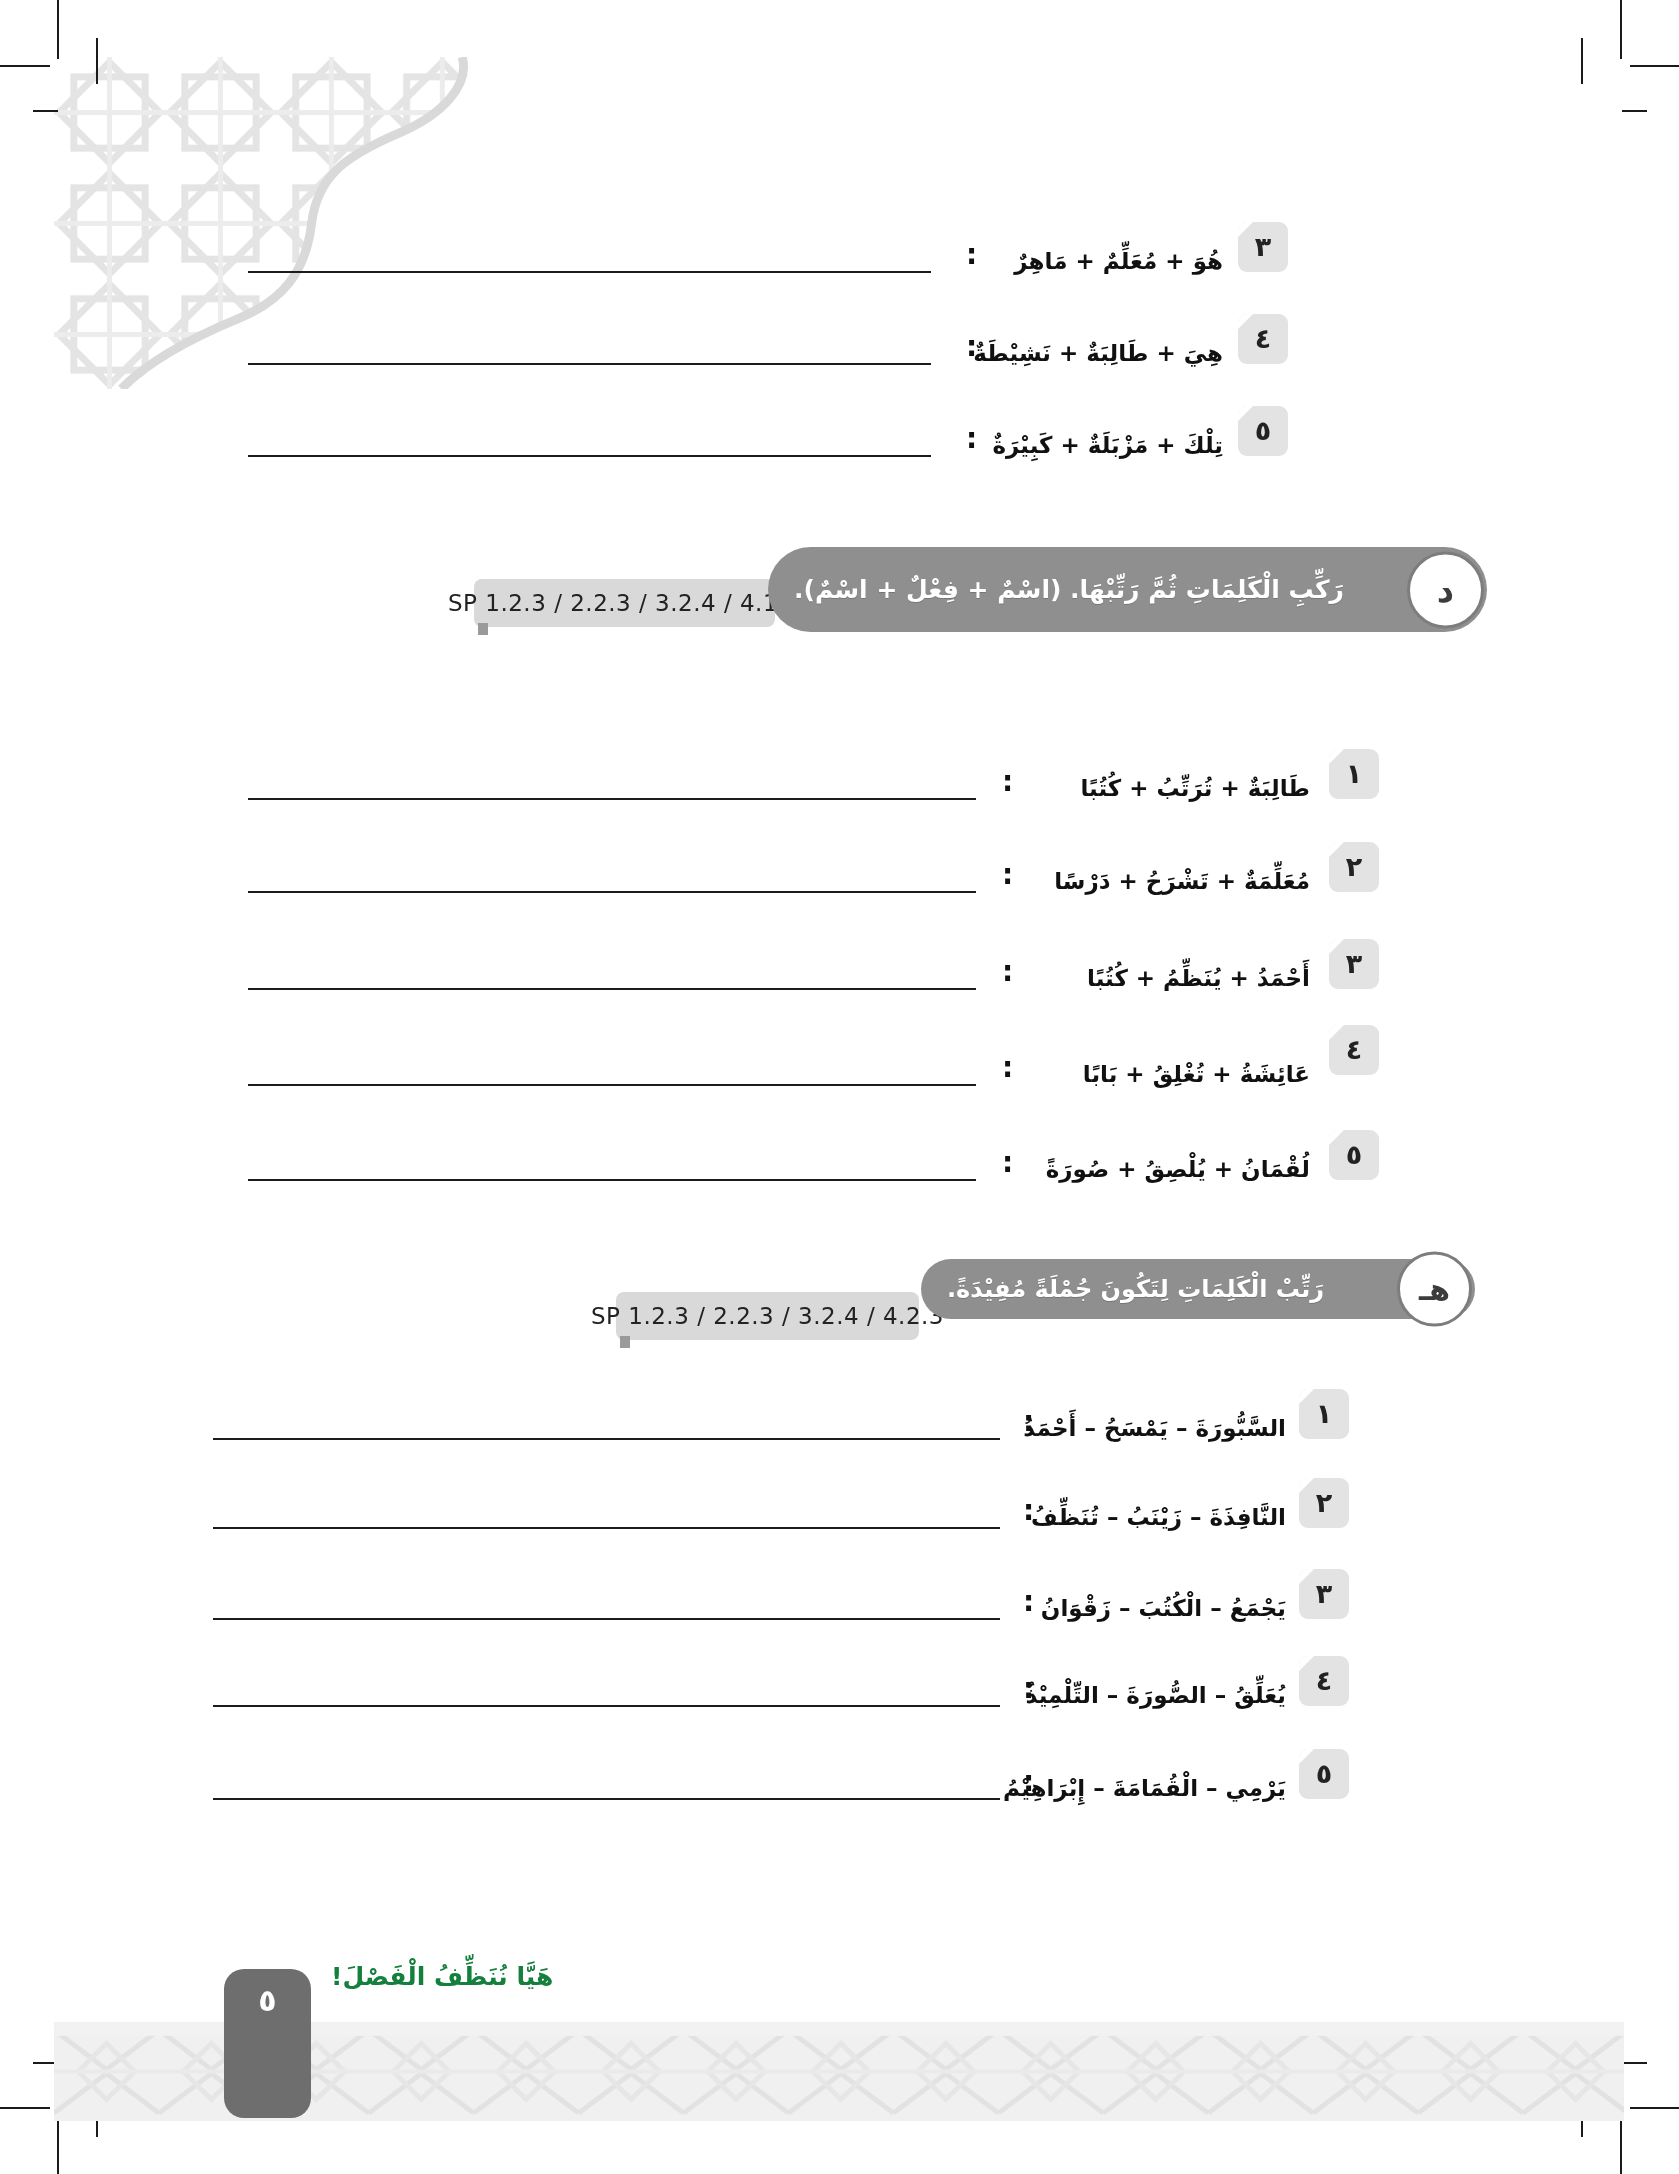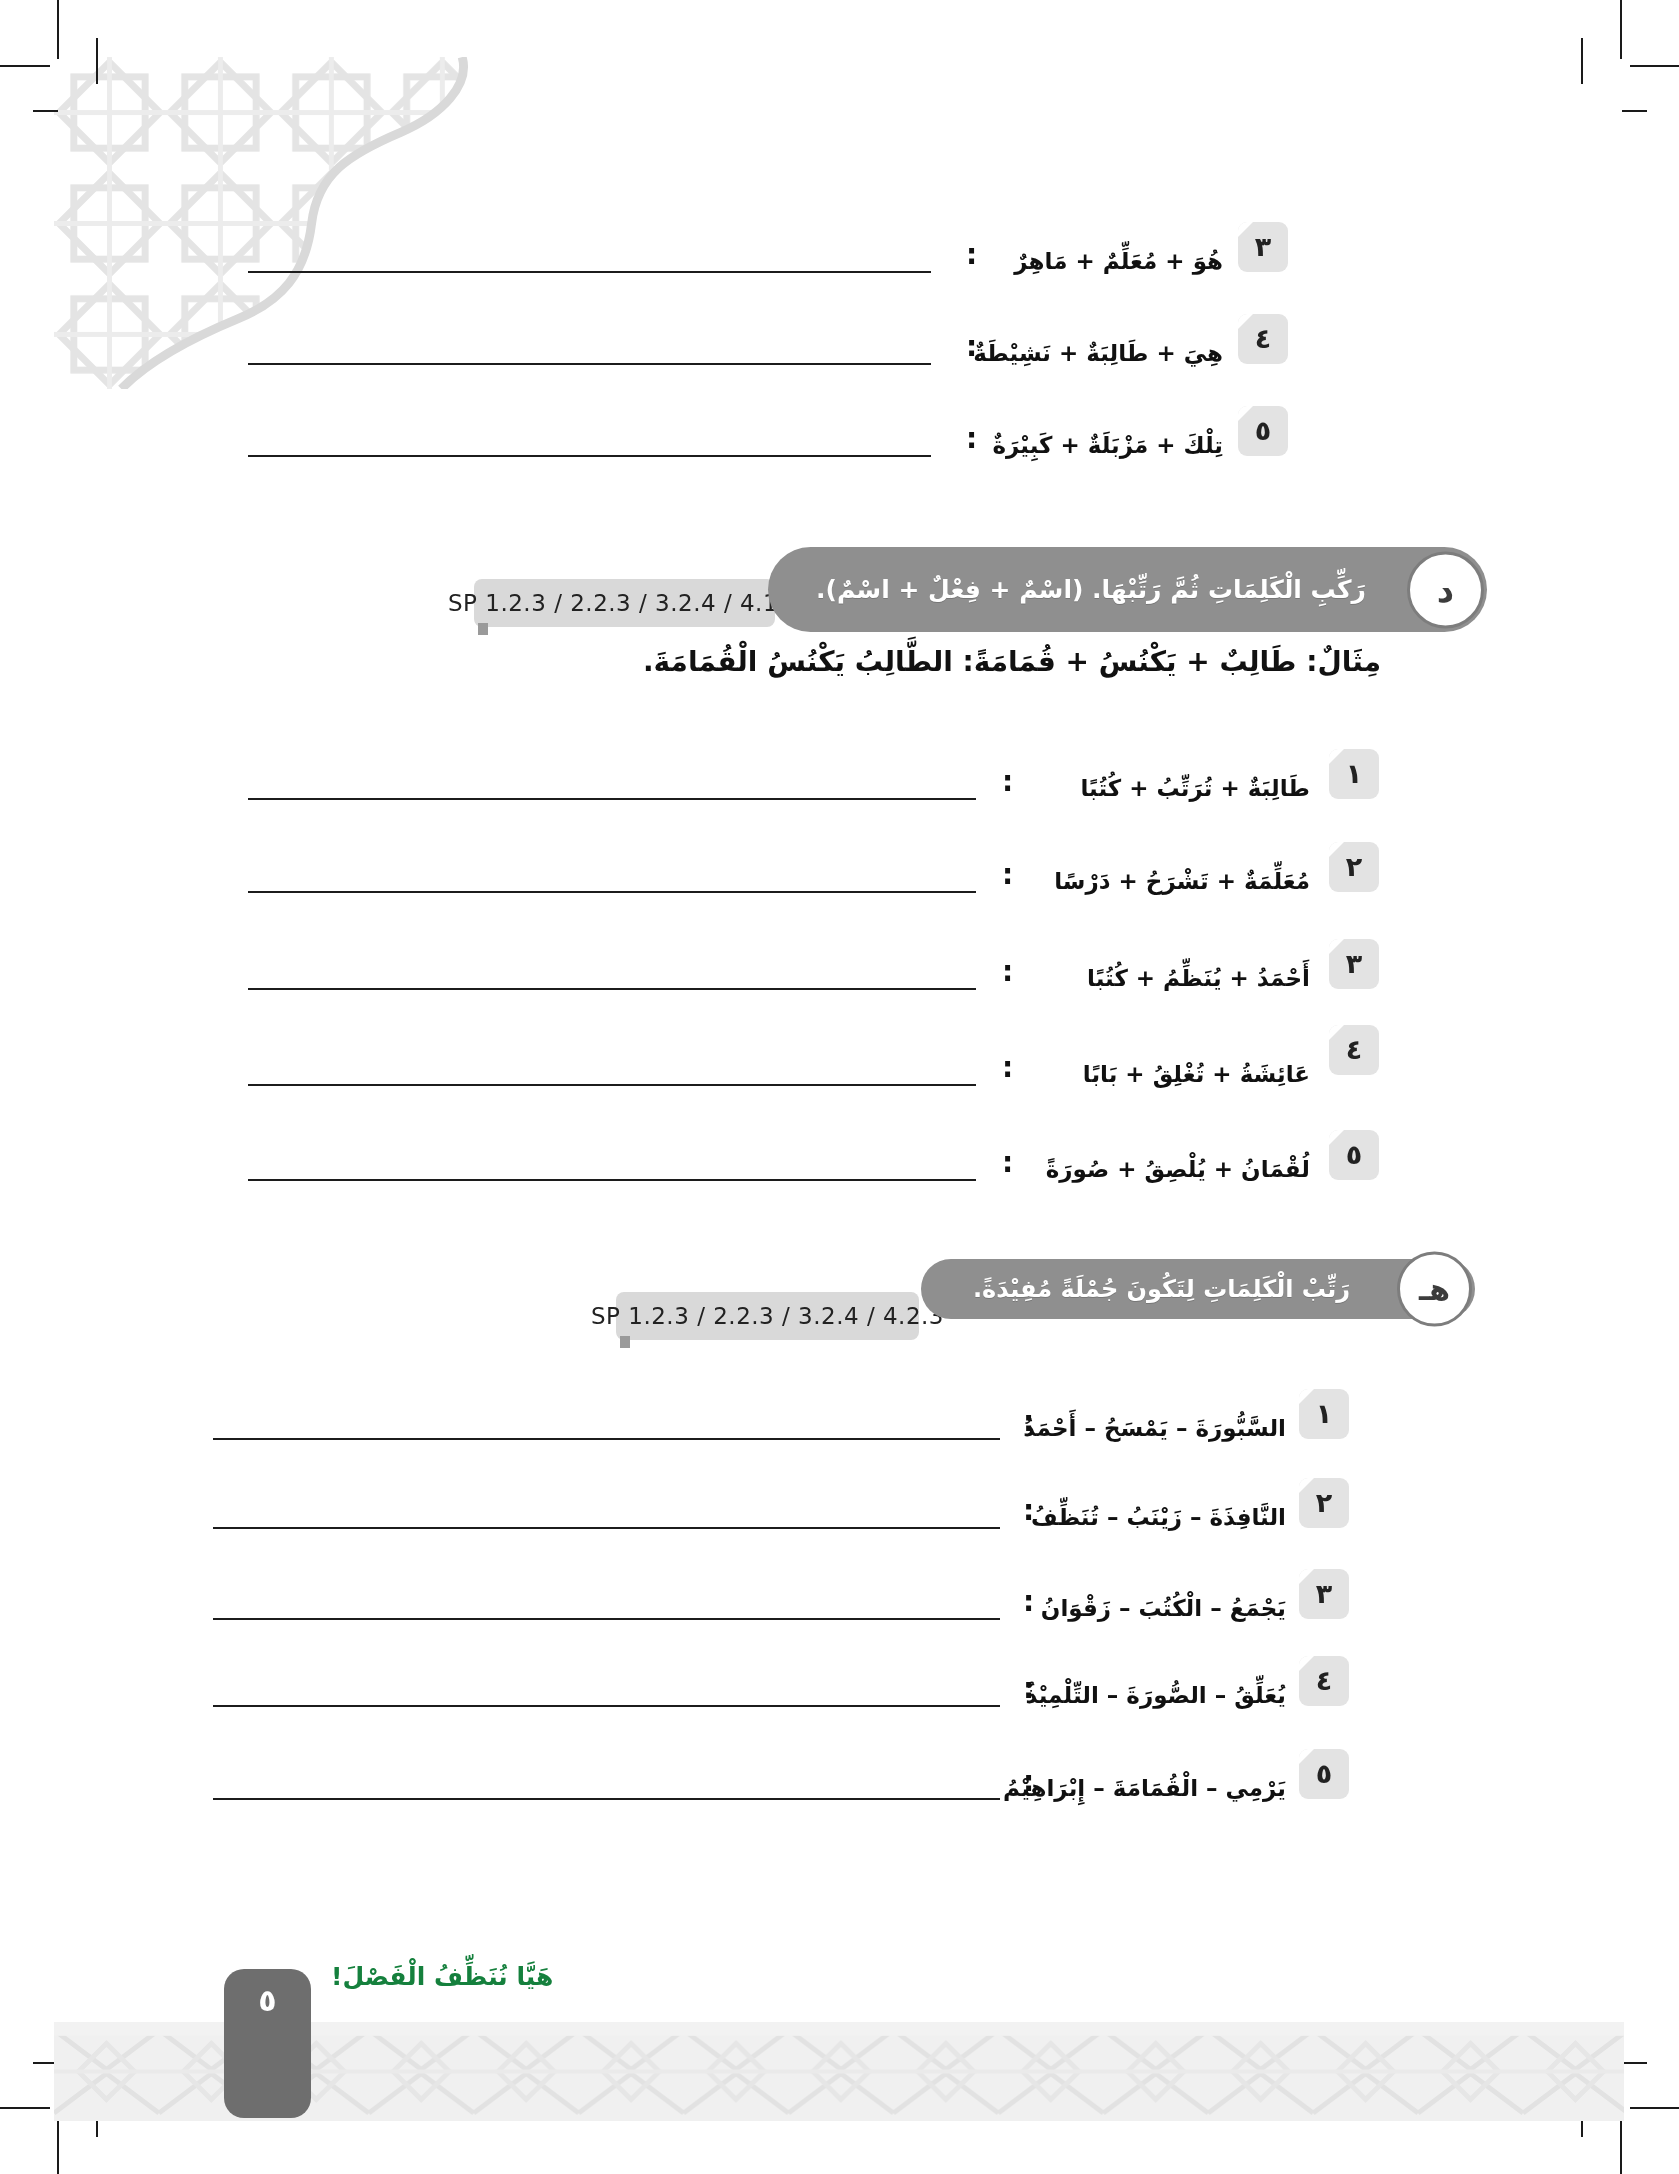--- a/index.html
+++ b/index.html
@@ -38,21 +38,21 @@
 
   .sec-h{left:213px;width:1136px;}
   .sec-h .rule{width:787px;}
   .sec-h .colon{left:810px;}
   .sec-h .text{right:63px;}
   .sec-h .numbox{right:0;}
 
   
   .banner{position:absolute;background:#8f8f8f;border-radius:45px;z-index:2;
           display:flex;align-items:center;}
-  .banner .btitle{position:absolute;right:99px;left:26px;text-align:center;direction:rtl;
+  .banner .btitle{position:absolute;right:99px;left:26px;text-align:left;direction:rtl;
           color:#ffffff;font-weight:700;white-space:nowrap;text-shadow:0 1px 0 #777;}
   .banner .bcircle{position:absolute;right:3px;top:50%;transform:translateY(-50%);
           background:#ffffff;border:3px solid #7d7d7d;border-radius:50%;
           display:flex;align-items:center;justify-content:center;
           font-weight:700;color:#3c3c3c;}
   .banner-d{left:768px;top:547px;width:719px;height:85px;}
   .banner-d .btitle{font-size:25px;}
   .banner-d .bcircle{width:71px;height:71px;font-size:34px;}
   .banner-h{left:921px;top:1259px;width:554px;height:60px;}
   .banner-h .btitle{font-size:24px;}
@@ -140,21 +140,20 @@
     <span class="text">تِلْكَ + مَزْبَلَةٌ + كَبِيْرَةٌ</span>
     <span class="numbox">٥</span>
   </div>
 
   <div class="spbox sp-d">SP 1.2.3 / 2.2.3 / 3.2.4 / 4.1.2</div>
   <div class="banner banner-d">
     <span class="btitle">رَكِّبِ الْكَلِمَاتِ ثُمَّ رَتِّبْهَا. (اسْمٌ + فِعْلٌ + اسْمٌ).</span>
     <span class="bcircle">د</span>
   </div>
 
-  <div class="example">مِثَالٌ: طَالِبٌ + يَكْنُسُ + قُمَامَةً: الطَّالِبُ يَكْنُسُ الْقُمَامَةَ.</div>
 
   <div class="row sec-d" style="top:737px">
     <span class="rule"></span>
     <span class="colon">:</span>
     <span class="text">طَالِبَةٌ + تُرَتِّبُ + كُتُبًا</span>
     <span class="numbox">١</span>
   </div>
   <div class="row sec-d" style="top:830px">
     <span class="rule"></span>
     <span class="colon">:</span>

